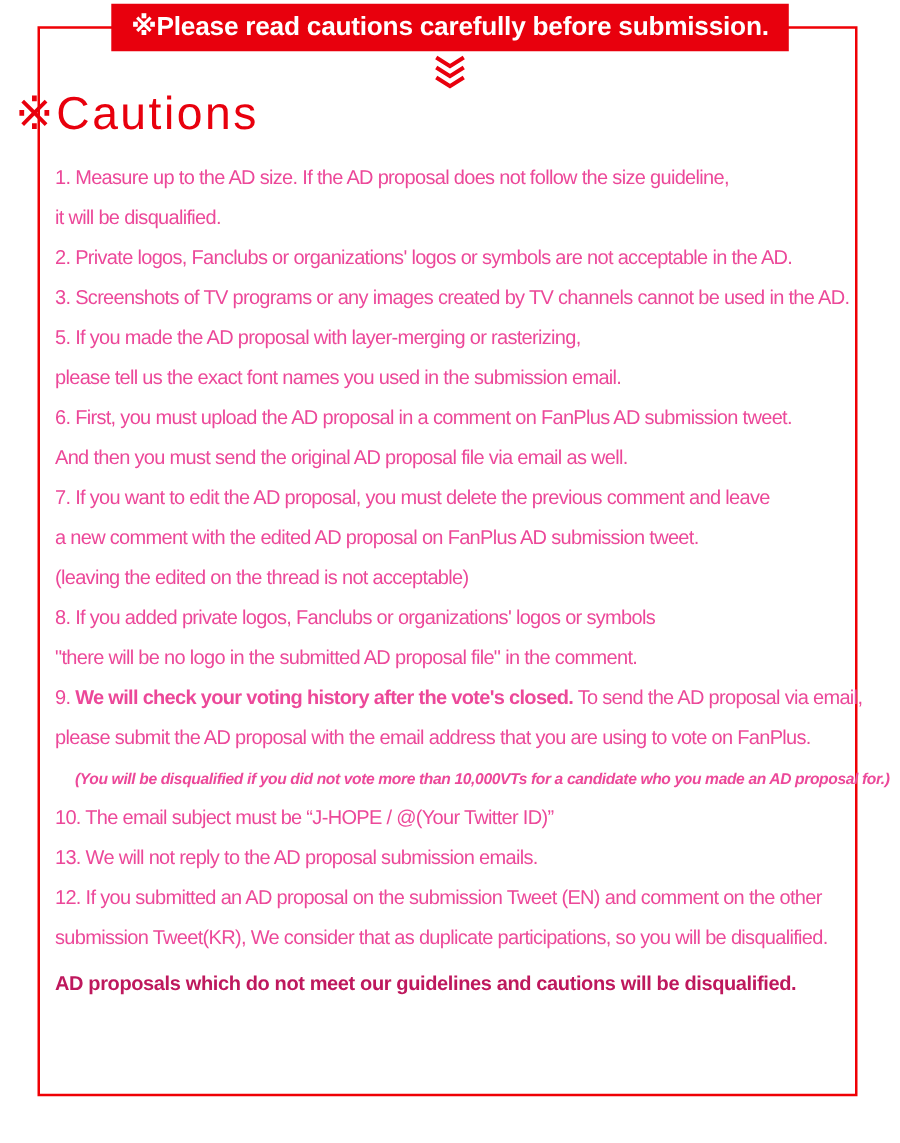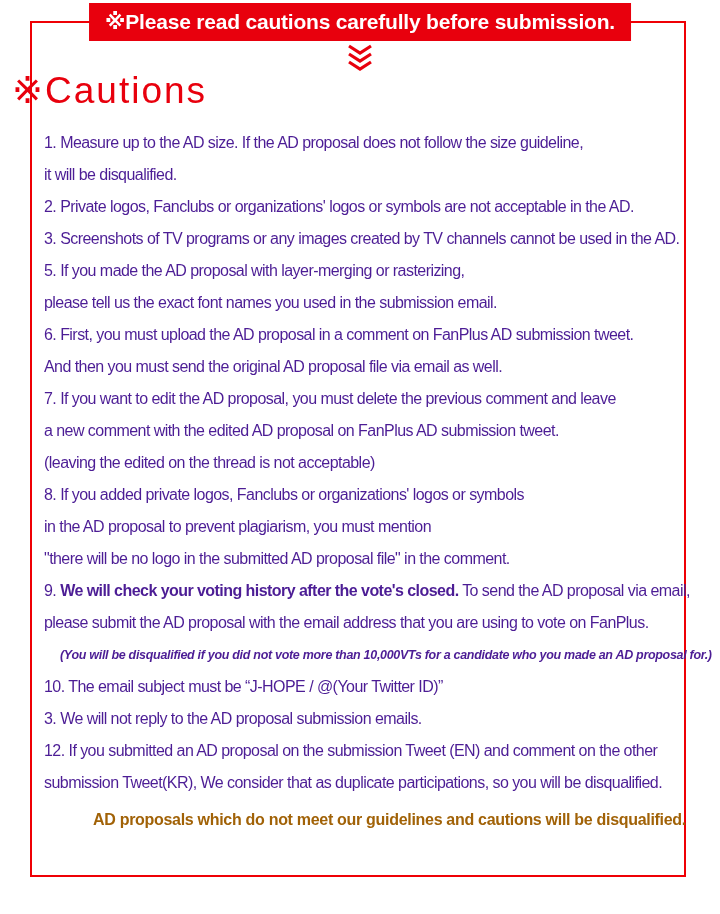--- a/index.html
+++ b/index.html
@@ -23,30 +23,30 @@
   }
   .title{
     position:absolute;top:71px;left:12px;width:100%;text-align:left;
     color:#e8000d;font-size:37px;line-height:40px;font-weight:400;
     letter-spacing:2px;z-index:2;
   }
   .lines{
     position:absolute;left:44px;top:127px;width:642px;z-index:2;
   }
   .line{
-    height:32px;line-height:32px;font-size:16px;color:#4c1d95;
+    height:32px;line-height:32px;font-size:16px;color:#ec4899;
     letter-spacing:-0.55px;white-space:nowrap;
   }
   .line .b{font-weight:bold;text-align:center;}
   .line.note{
     font-size:12.5px;font-weight:bold;font-style:italic;letter-spacing:-0.3px;margin-left:16px;
   }
   .footer-line{
-    margin-top:4px;height:34px;line-height:34px;text-align:right;
-    color:#a16207;font-weight:bold;font-size:16px;letter-spacing:-0.3px;
+    margin-top:4px;height:34px;line-height:34px;text-align:left;
+    color:#be185d;font-weight:bold;font-size:16px;letter-spacing:-0.3px;
     white-space:nowrap;
   }
 </style>
 </head>
 <body>
 
 <div class="frame"></div>
 
 <div class="banner">
   <span>※Please read cautions carefully before submission.</span>
@@ -68,23 +68,22 @@
   <div class="line">2. Private logos, Fanclubs or organizations' logos or symbols are not acceptable in the AD.</div>
   <div class="line">3. Screenshots of TV programs or any images created by TV channels cannot be used in the AD.</div>
   <div class="line">5. If you made the AD proposal with layer-merging or rasterizing,</div>
   <div class="line">please tell us the exact font names you used in the submission email.</div>
   <div class="line">6. First, you must upload the AD proposal in a comment on FanPlus AD submission tweet.</div>
   <div class="line">And then you must send the original AD proposal file via email as well.</div>
   <div class="line">7. If you want to edit the AD proposal, you must delete the previous comment and leave</div>
   <div class="line">a new comment with the edited AD proposal on FanPlus AD submission tweet.</div>
   <div class="line">(leaving the edited on the thread is not acceptable)</div>
   <div class="line">8. If you added private logos, Fanclubs or organizations' logos or symbols</div>
-  <div class="line">in the AD proposal to prevent plagiarism, you must mention</div>
   <div class="line">"there will be no logo in the submitted AD proposal file" in the comment.</div>
   <div class="line"><span>9. </span><span class="b">We will check your voting history after the vote's closed.</span><span> To send the AD proposal via email,</span></div>
   <div class="line">please submit the AD proposal with the email address that you are using to vote on FanPlus.</div>
   <div class="line note">(You will be disqualified if you did not vote more than 10,000VTs for a candidate who you made an AD proposal for.)</div>
   <div class="line">10.  The email subject must be  “J-HOPE / @(Your Twitter ID)”</div>
-  <div class="line">3. We will not reply to the AD proposal submission emails.</div>
+  <div class="line">13. We will not reply to the AD proposal submission emails.</div>
   <div class="line">12. If you submitted an AD proposal on the submission Tweet (EN) and comment on the other</div>
   <div class="line">submission Tweet(KR), We consider that as duplicate participations, so you will be disqualified.</div>
   <div class="footer-line">AD proposals which do not meet our guidelines and cautions will be disqualified.</div>
 </div>
 
 </body></html>

